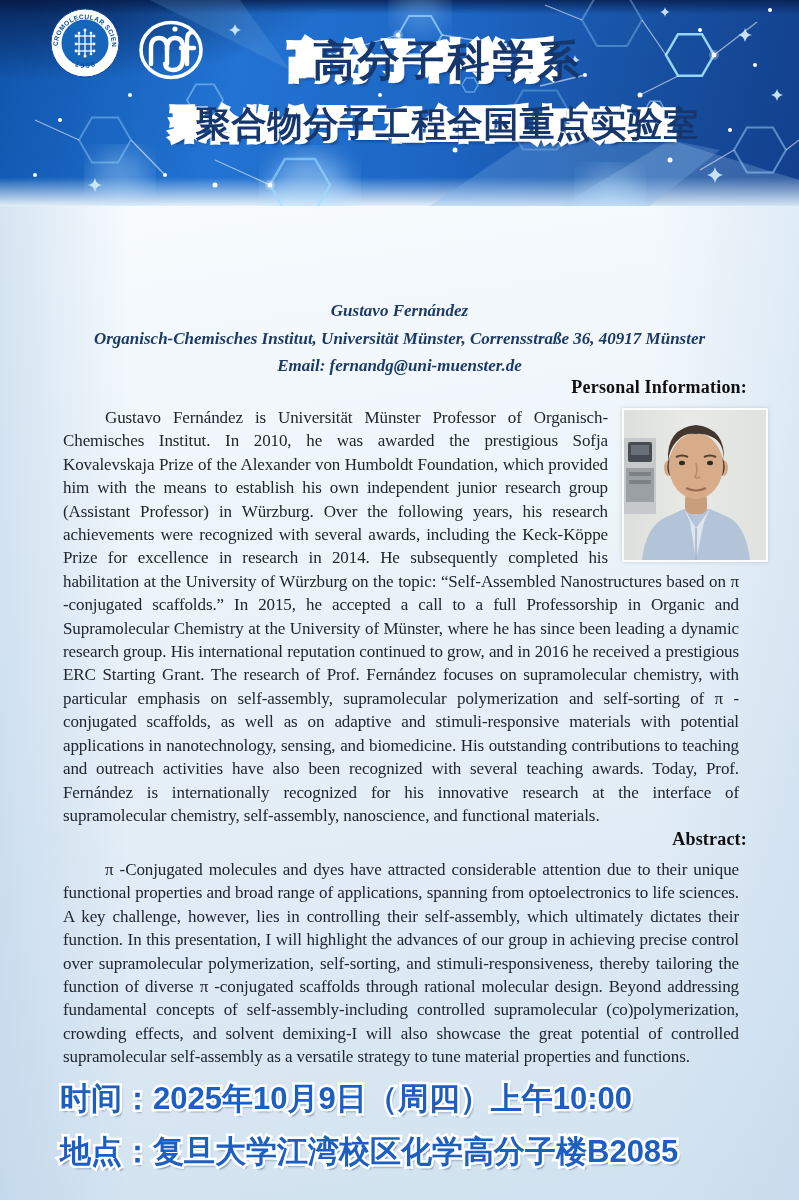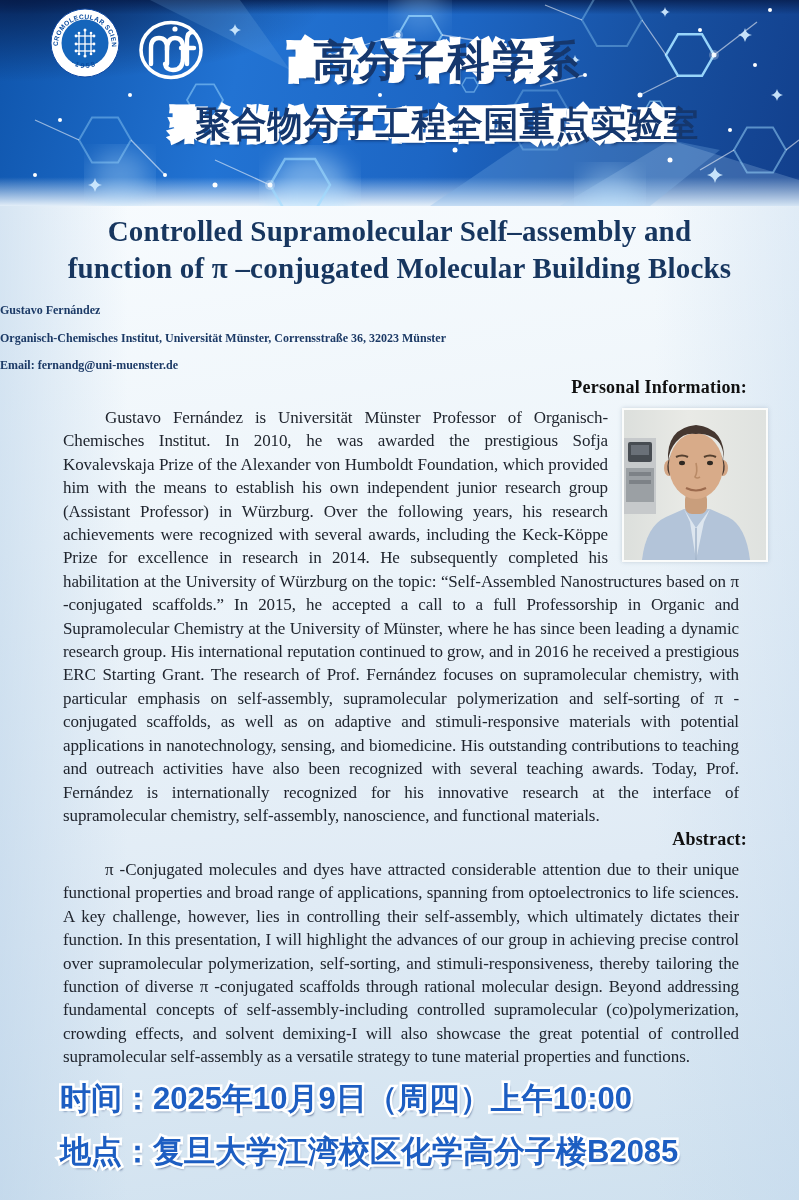--- a/index.html
+++ b/index.html
@@ -25,22 +25,22 @@
     text-shadow:3px 4px 3px rgba(8,28,70,.55);}
   .band-line .fill{position:relative; color:#15376d;}
   .band-line1{top:33px; font-size:42px; letter-spacing:3px;}
   .band-line2{top:101px; font-size:35px; letter-spacing:1px;}
   .logo{position:absolute;}
   .logo-seal{top:8px; left:50px;}
   .logo-mif{top:19px; left:138px;}
   
   .title-block{position:absolute; top:213px; left:0; width:100%; text-align:center;
     font-weight:bold; font-size:29px; line-height:37px; color:#17365f; letter-spacing:.2px;}
-  .speaker-block{position:absolute; top:297px; left:0; width:100%; 
-    font-weight:bold; color:#1c3a66; font-size:12px; line-height:27.5px;}
+  .speaker-block{position:absolute; top:297px; left:0; width:100%; text-align:center;
+    font-weight:bold; font-style:italic; color:#1c3a66; font-size:17px; line-height:27.5px;}
   
   .section{position:absolute; left:55px; width:692px; color:#20252e;}
   .section h3{margin:0 0 6px 0; font-size:18px; color:#101010; letter-spacing:.2px;text-align:right;}
   .section p{margin:8px; font-size:17px; line-height:23.4px; text-align:justify;
     text-indent:42px; letter-spacing:-0.1px;}
   .section-personal{top:377px;}
   .section-abstract{top:829px;}
   .photowrap{float:right; width:142px; height:150px; margin:4px -21px 5px 14px;
     border:2px solid #fbfcfb; box-shadow:0 0 4px rgba(120,140,160,.35);}
   
@@ -192,28 +192,24 @@
     <div class="band-line band-line1">
       <span class="stroke" aria-hidden="true">高分子科学系</span>
       <span class="fill">高分子科学系</span>
     </div>
     <div class="band-line band-line2">
       <span class="stroke" aria-hidden="true">聚合物分子工程全国重点实验室</span>
       <span class="fill">聚合物分子工程全国重点实验室</span>
     </div>
   </div>
 
-  <div class="title-block">
-    <div>Controlled Supramolecular Self–assembly and</div>
-    <div>function of π –conjugated Molecular Building Blocks</div>
-  </div>
 
   <div class="speaker-block">
     <div>Gustavo Fernández</div>
-    <div>Organisch-Chemisches Institut, Universität Münster, Corrensstraße 36, 32023 Münster</div>
+    <div>Organisch-Chemisches Institut, Universität Münster, Corrensstraße 36, 40917 Münster</div>
     <div>Email: fernandg@uni-muenster.de</div>
   </div>
 
   <div class="section section-personal">
     <h3>Personal Information:</h3>
     <div class="photowrap">
       <svg width="142" height="150" viewBox="0 0 142 150">
         <defs>
           <linearGradient id="wall" x1="0" y1="0" x2="1" y2="0">
             <stop offset="0" stop-color="#dcdfdc"></stop>

